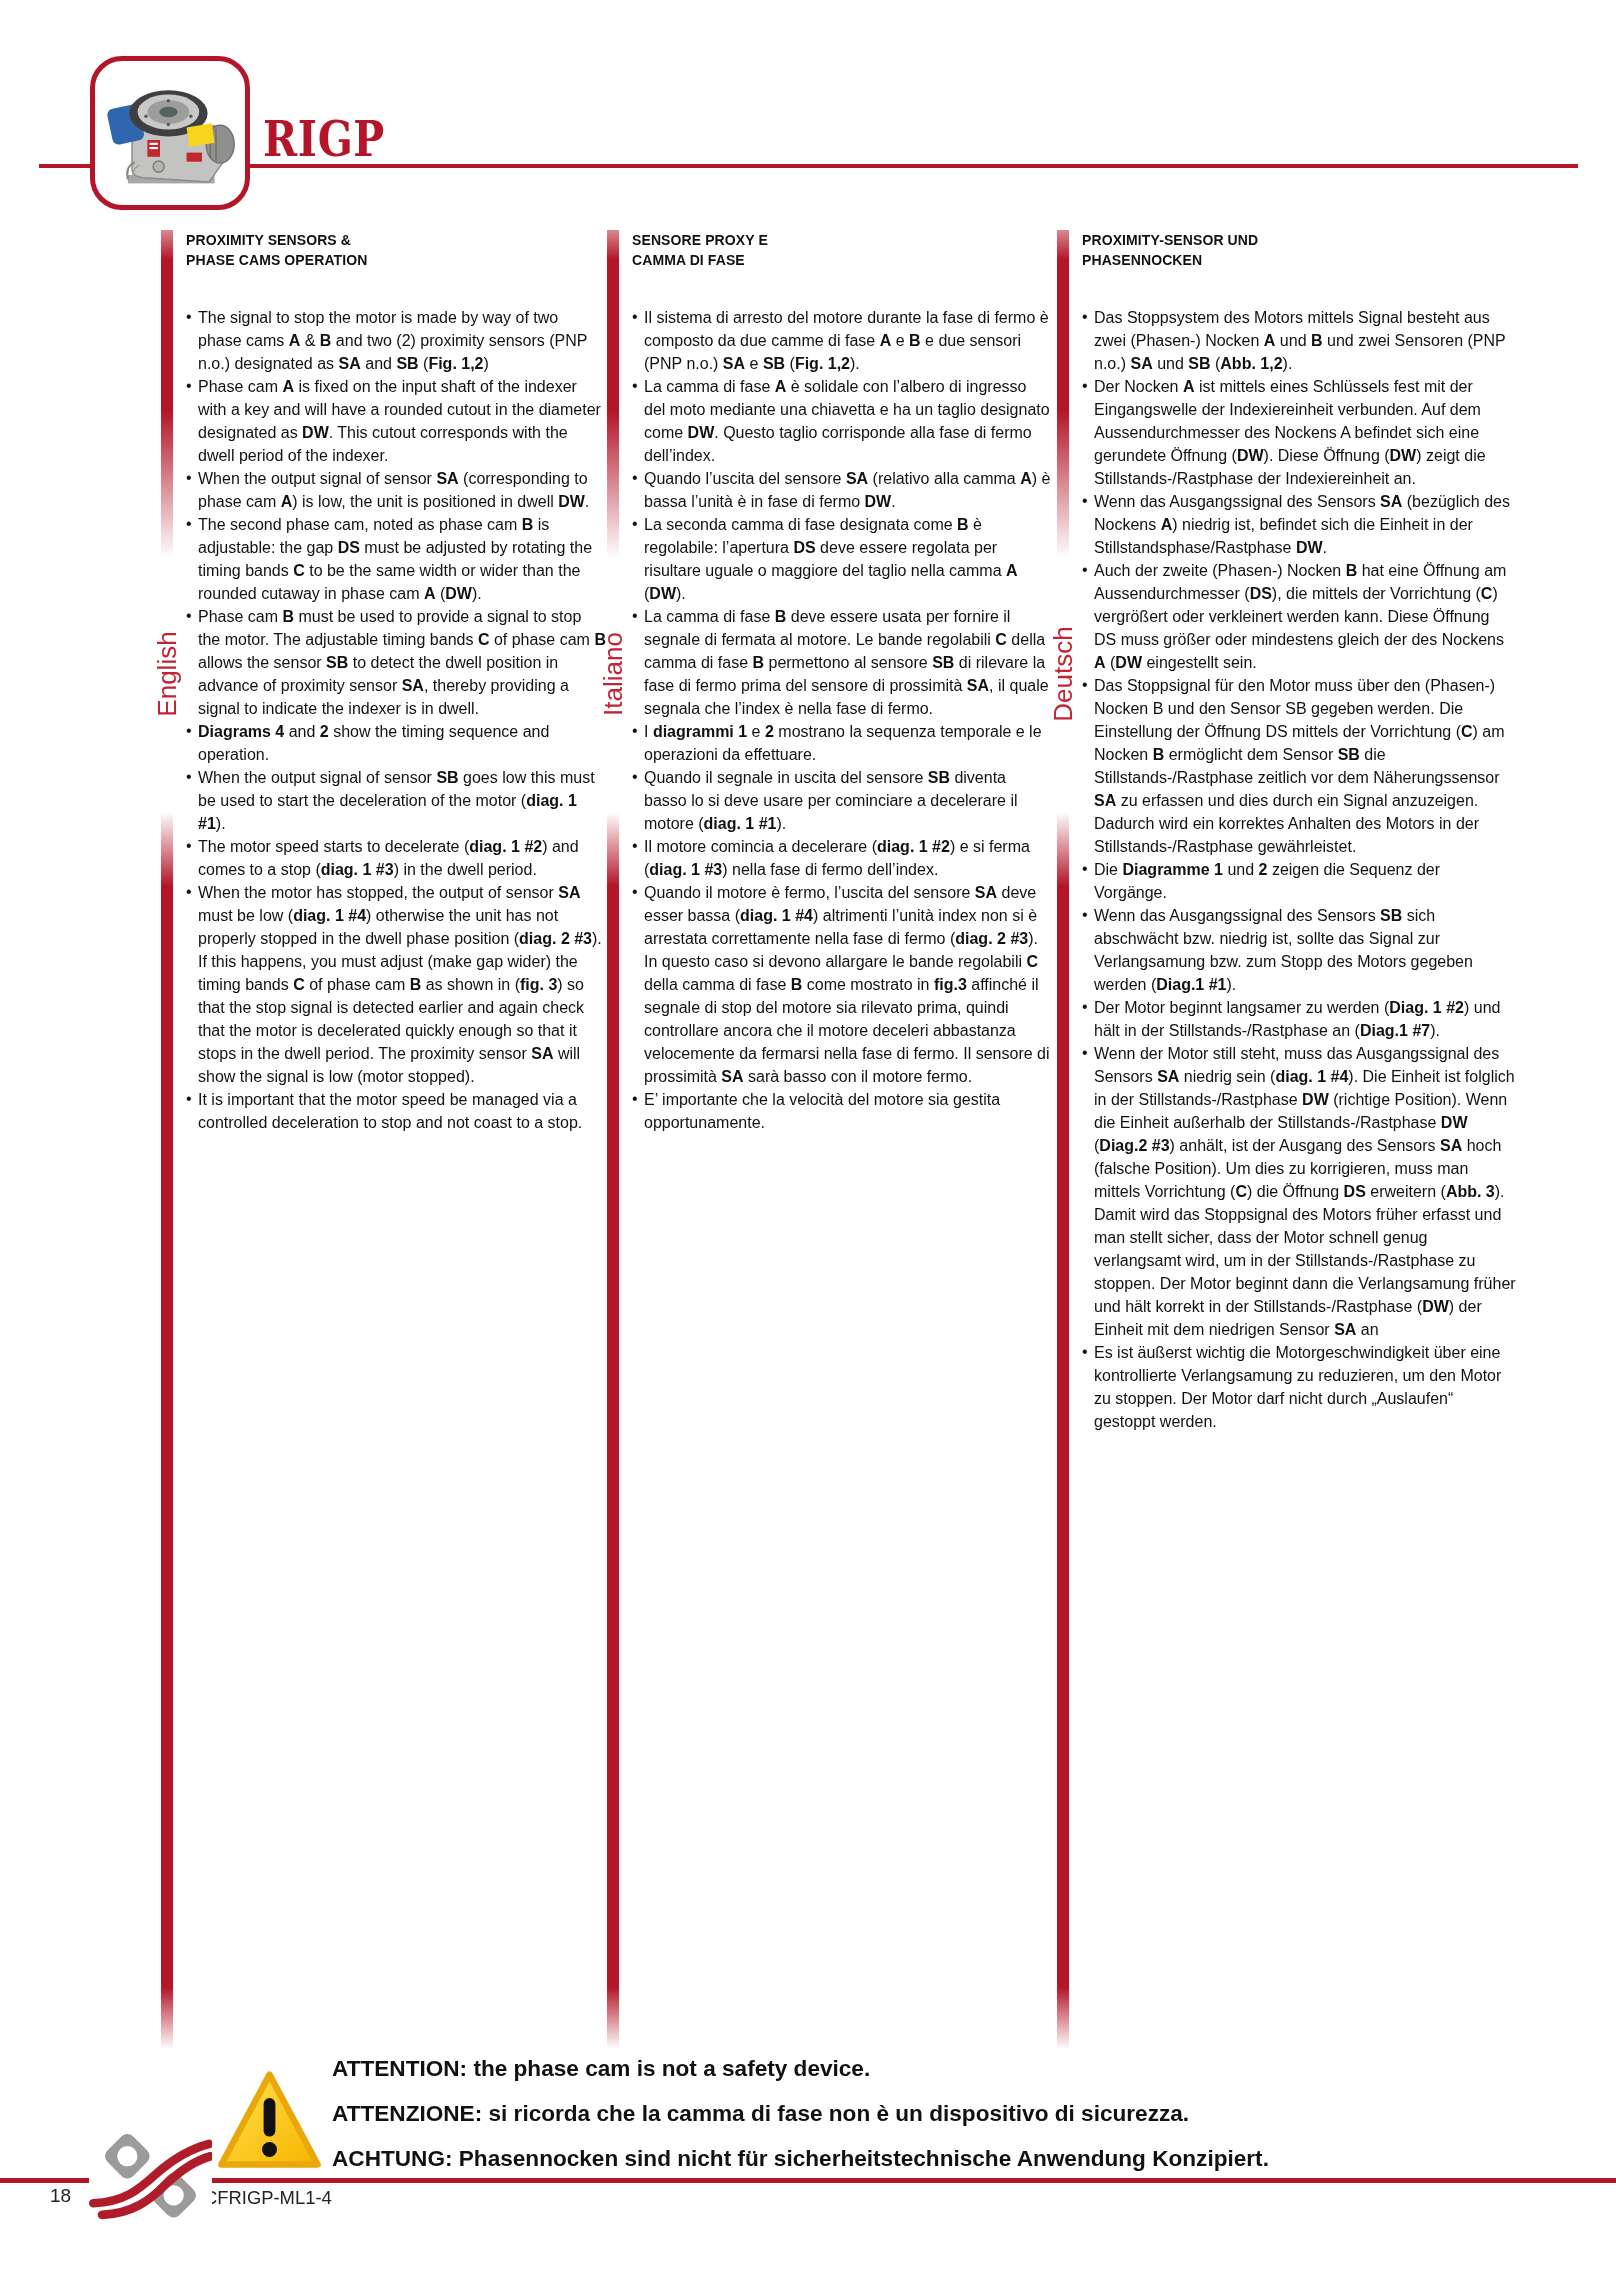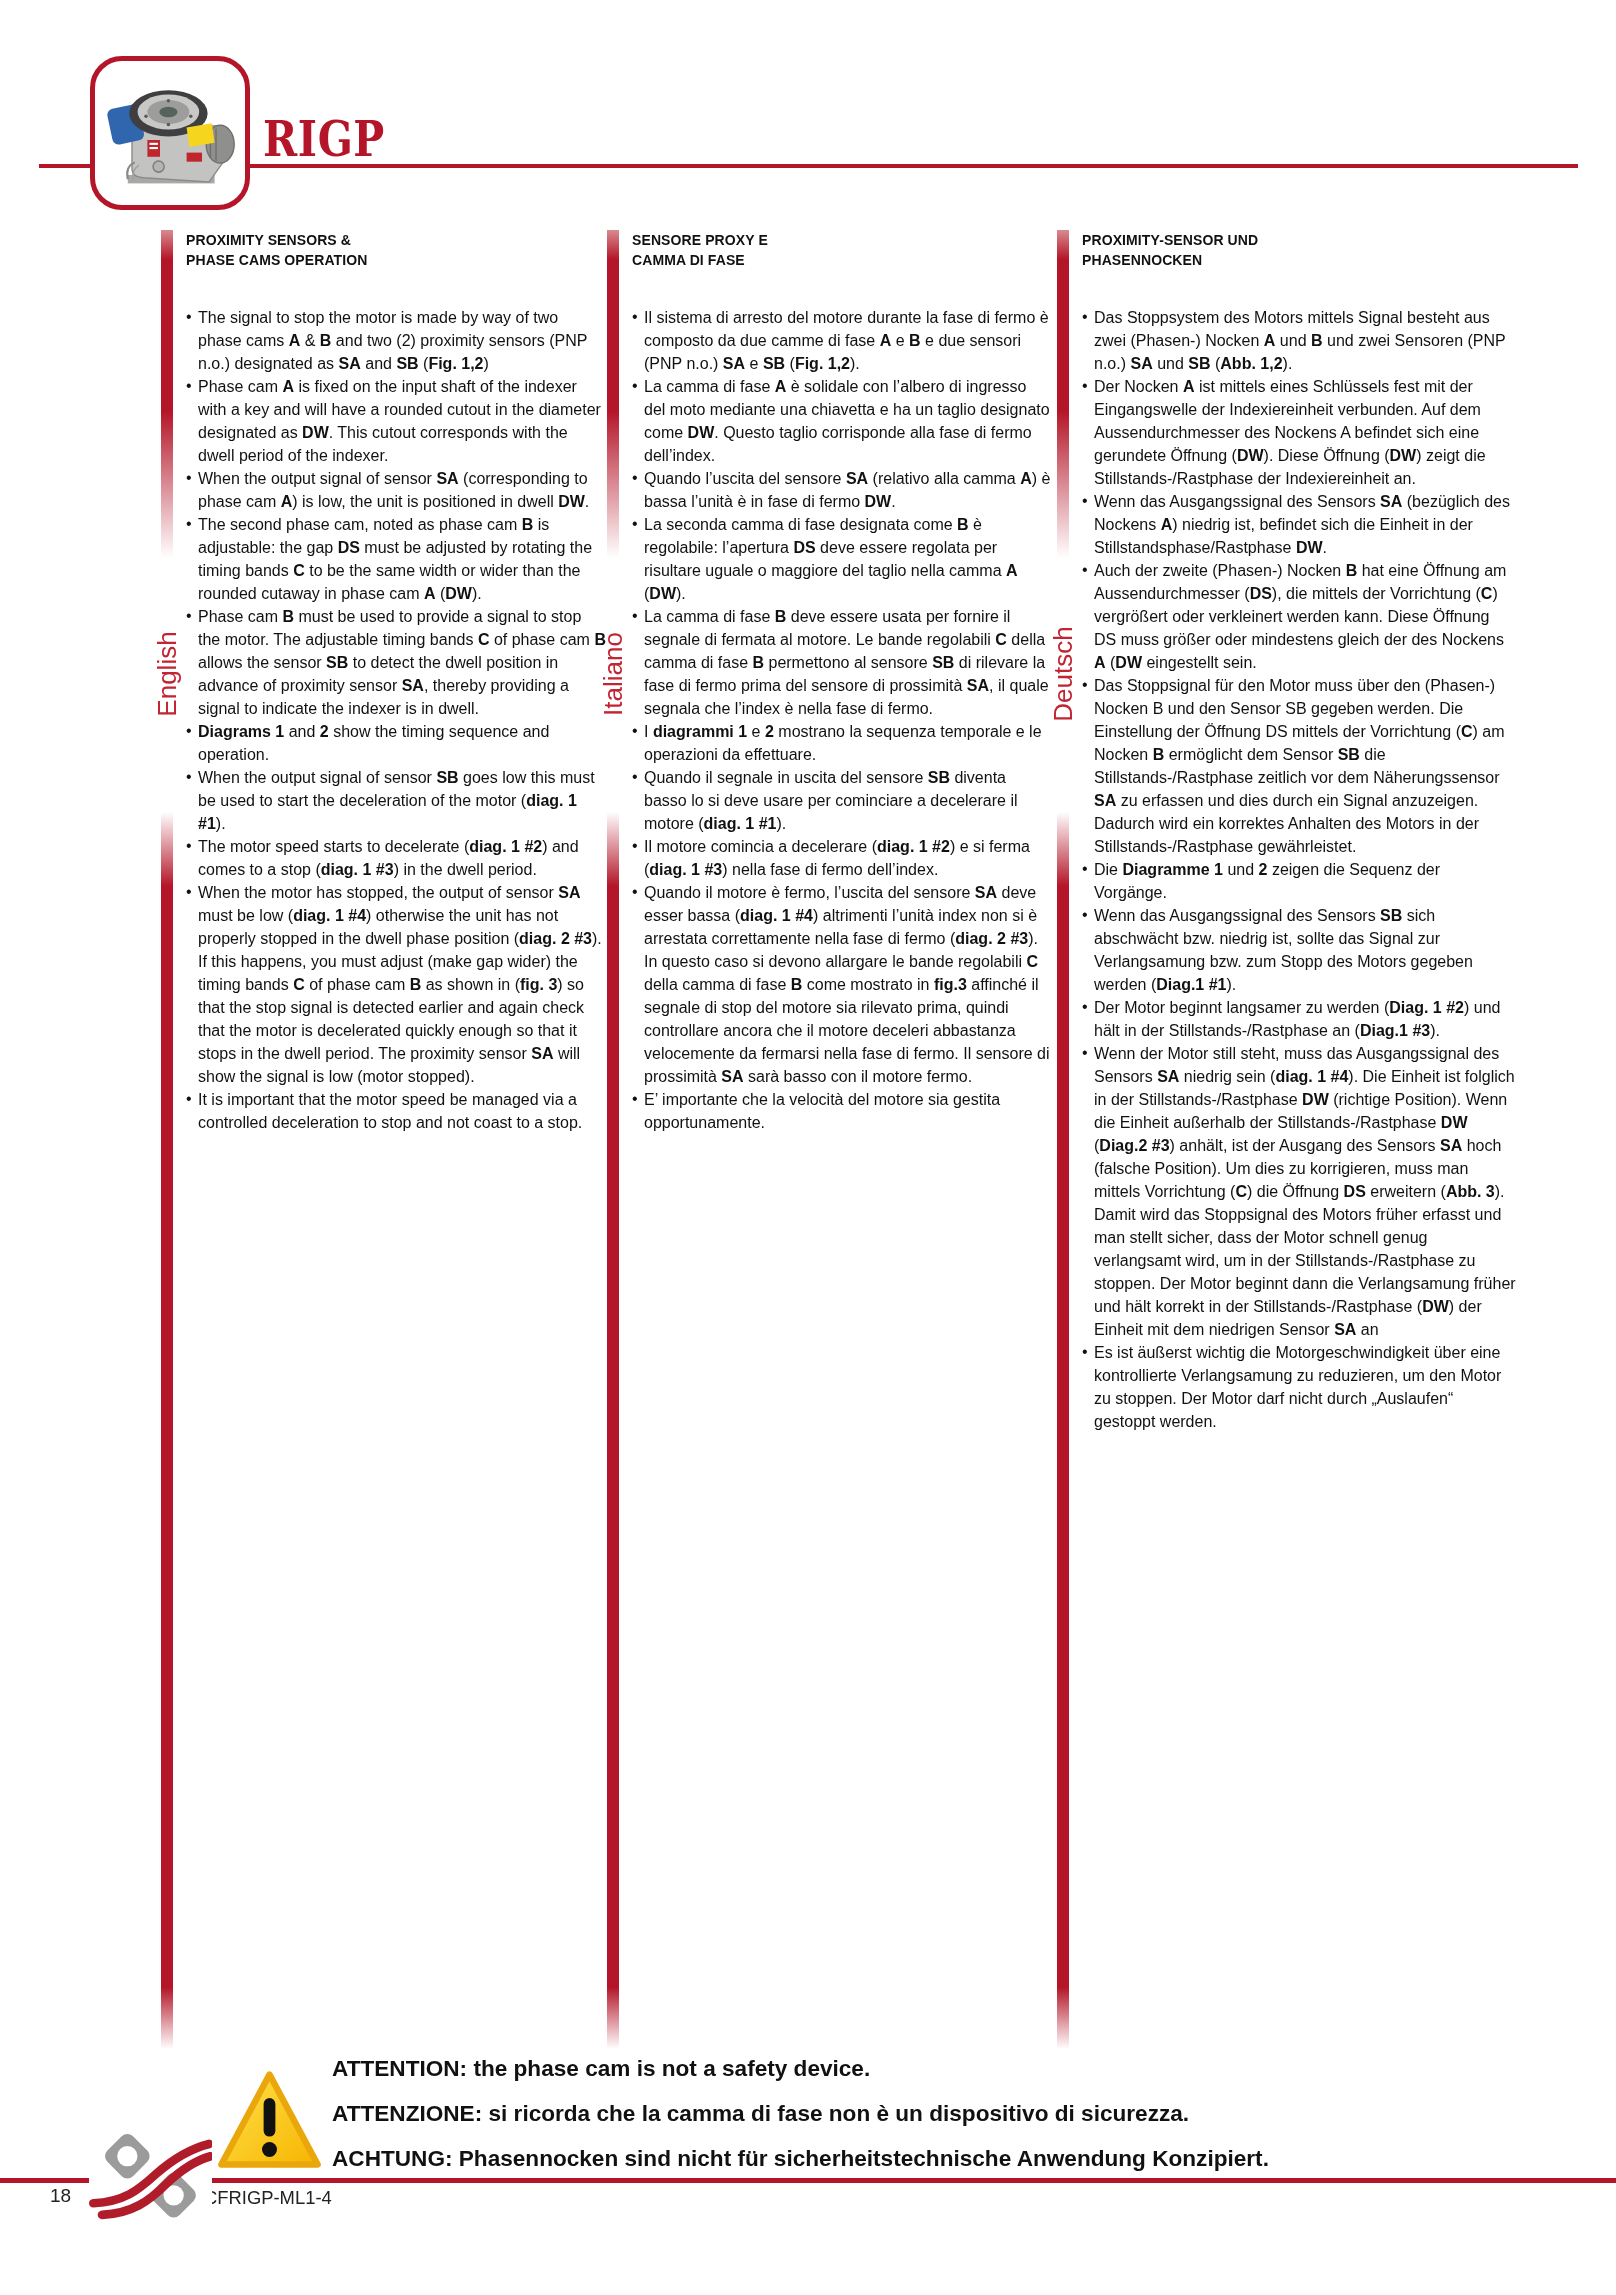--- a/index.html
+++ b/index.html
@@ -95,21 +95,21 @@
       <h2 class="col-heading">
         <span>PROXIMITY SENSORS &amp;</span><br>
         <span>PHASE CAMS OPERATION</span>
       </h2>
       <div class="bullets">
           <div class="bullet"><span class="dot">•</span>The signal to stop the motor is made by way of two phase cams <b>A</b> &amp; <b>B</b> and two (2) proximity sensors (PNP n.o.) designated as <b>SA</b> and <b>SB</b> (<b>Fig. 1,2</b>)</div>
           <div class="bullet"><span class="dot">•</span>Phase cam <b>A</b> is fixed on the input shaft of the indexer with a key and will have a rounded cutout in the diameter designated as <b>DW</b>. This cutout corresponds with the dwell period of the indexer.</div>
           <div class="bullet"><span class="dot">•</span>When the output signal of sensor <b>SA</b> (corresponding to phase cam <b>A</b>) is low, the unit is positioned in dwell <b>DW</b>.</div>
           <div class="bullet"><span class="dot">•</span>The second phase cam, noted as phase cam <b>B</b> is adjustable: the gap <b>DS</b> must be adjusted by rotating the timing bands <b>C</b> to be the same width or wider than the rounded cutaway in phase cam <b>A</b> (<b>DW</b>).</div>
           <div class="bullet"><span class="dot">•</span>Phase cam <b>B</b> must be used to provide a signal to stop the motor. The adjustable timing bands <b>C</b> of phase cam <b>B</b> allows the sensor <b>SB</b> to detect the dwell position in advance of proximity sensor <b>SA</b>, thereby providing a signal to indicate the indexer is in dwell.</div>
-          <div class="bullet"><span class="dot">•</span><b>Diagrams 1</b> and <b>2</b> show the timing sequence and operation.</div>
+          <div class="bullet"><span class="dot">•</span><b>Diagrams 4</b> and <b>2</b> show the timing sequence and operation.</div>
           <div class="bullet"><span class="dot">•</span>When the output signal of sensor <b>SB</b> goes low this must be used to start the deceleration of the motor (<b>diag. 1 #1</b>).</div>
           <div class="bullet"><span class="dot">•</span>The motor speed starts to decelerate (<b>diag. 1 #2</b>) and comes to a stop (<b>diag. 1 #3</b>) in the dwell period.</div>
           <div class="bullet"><span class="dot">•</span>When the motor has stopped, the output of sensor <b>SA</b> must be low (<b>diag. 1 #4</b>) otherwise the unit has not properly stopped in the dwell phase position (<b>diag. 2 #3</b>). If this happens, you must adjust (make gap wider) the timing bands <b>C</b> of phase cam <b>B</b> as shown in (<b>fig. 3</b>) so that the stop signal is detected earlier and again check that the motor is decelerated quickly enough so that it stops in the dwell period. The proximity sensor <b>SA</b> will show the signal is low (motor stopped).</div>
           <div class="bullet"><span class="dot">•</span>It is important that the motor speed be managed via a controlled deceleration to stop and not coast to a stop.</div>
         </div>
     </div>
   </section>
 
   <section class="col col-2">
     <div class="bar-top"></div>
@@ -145,21 +145,21 @@
         <span>PHASENNOCKEN</span>
       </h2>
       <div class="bullets">
           <div class="bullet"><span class="dot">•</span>Das Stoppsystem des Motors mittels Signal besteht aus zwei (Phasen-) Nocken <b>A</b> und <b>B</b> und zwei Sensoren (PNP n.o.) <b>SA</b> und <b>SB</b> (<b>Abb. 1,2</b>).</div>
           <div class="bullet"><span class="dot">•</span>Der Nocken <b>A</b> ist mittels eines Schlüssels fest mit der Eingangswelle der Indexiereinheit verbunden. Auf dem Aussendurchmesser des Nockens A befindet sich eine gerundete Öffnung (<b>DW</b>). Diese Öffnung (<b>DW</b>) zeigt die Stillstands-/Rastphase der Indexiereinheit an.</div>
           <div class="bullet"><span class="dot">•</span>Wenn das Ausgangssignal des Sensors <b>SA</b> (bezüglich des Nockens <b>A</b>) niedrig ist, befindet sich die Einheit in der Stillstandsphase/Rastphase <b>DW</b>.</div>
           <div class="bullet"><span class="dot">•</span>Auch der zweite (Phasen-) Nocken <b>B</b> hat eine Öffnung am Aussendurchmesser (<b>DS</b>), die mittels der Vorrichtung (<b>C</b>) vergrößert oder verkleinert werden kann. Diese Öffnung DS muss größer oder mindestens gleich der des Nockens <b>A</b> (<b>DW</b> eingestellt sein.</div>
           <div class="bullet"><span class="dot">•</span>Das Stoppsignal für den Motor muss über den (Phasen-) Nocken B und den Sensor SB gegeben werden. Die Einstellung der Öffnung DS mittels der Vorrichtung (<b>C</b>) am Nocken <b>B</b> ermöglicht dem Sensor <b>SB</b> die Stillstands-/Rastphase zeitlich vor dem Näherungssensor <b>SA</b> zu erfassen und dies durch ein Signal anzuzeigen. Dadurch wird ein korrektes Anhalten des Motors in der Stillstands-/Rastphase gewährleistet.</div>
           <div class="bullet"><span class="dot">•</span>Die <b>Diagramme 1</b> und <b>2</b> zeigen die Sequenz der Vorgänge.</div>
           <div class="bullet"><span class="dot">•</span>Wenn das Ausgangssignal des Sensors <b>SB</b> sich abschwächt bzw. niedrig ist, sollte das Signal zur Verlangsamung bzw. zum Stopp des Motors gegeben werden (<b>Diag.1 #1</b>).</div>
-          <div class="bullet"><span class="dot">•</span>Der Motor beginnt langsamer zu werden (<b>Diag. 1 #2</b>) und hält in der Stillstands-/Rastphase an (<b>Diag.1 #3</b>).</div>
+          <div class="bullet"><span class="dot">•</span>Der Motor beginnt langsamer zu werden (<b>Diag. 1 #2</b>) und hält in der Stillstands-/Rastphase an (<b>Diag.1 #7</b>).</div>
           <div class="bullet"><span class="dot">•</span>Wenn der Motor still steht, muss das Ausgangssignal des Sensors <b>SA</b> niedrig sein (<b>diag. 1 #4</b>). Die Einheit ist folglich in der Stillstands-/Rastphase <b>DW</b> (richtige Position). Wenn die Einheit außerhalb der Stillstands-/Rastphase <b>DW</b> (<b>Diag.2 #3</b>) anhält, ist der Ausgang des Sensors <b>SA</b> hoch (falsche Position). Um dies zu korrigieren, muss man mittels Vorrichtung (<b>C</b>) die Öffnung <b>DS</b> erweitern (<b>Abb. 3</b>). Damit wird das Stoppsignal des Motors früher erfasst und man stellt sicher, dass der Motor schnell genug verlangsamt wird, um in der Stillstands-/Rastphase zu stoppen. Der Motor beginnt dann die Verlangsamung früher und hält korrekt in der Stillstands-/Rastphase (<b>DW</b>) der Einheit mit dem niedrigen Sensor <b>SA</b> an</div>
           <div class="bullet"><span class="dot">•</span>Es ist äußerst wichtig die Motorgeschwindigkeit über eine kontrollierte Verlangsamung zu reduzieren, um den Motor zu stoppen. Der Motor darf nicht durch „Auslaufen“ gestoppt werden.</div>
         </div>
     </div>
   </section>
 
   <svg class="warning-icon" viewBox="0 0 100 96">
     <defs>
       <linearGradient id="triGrad" x1="0" y1="0" x2="1" y2="1">
         <stop offset="0" stop-color="#ffe14d"></stop>

